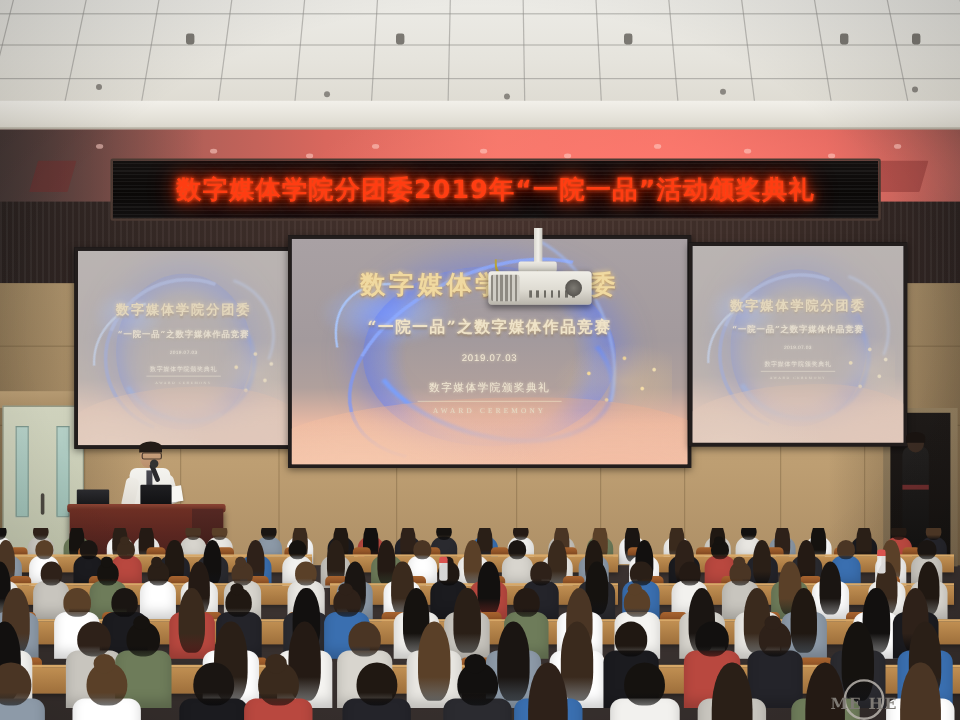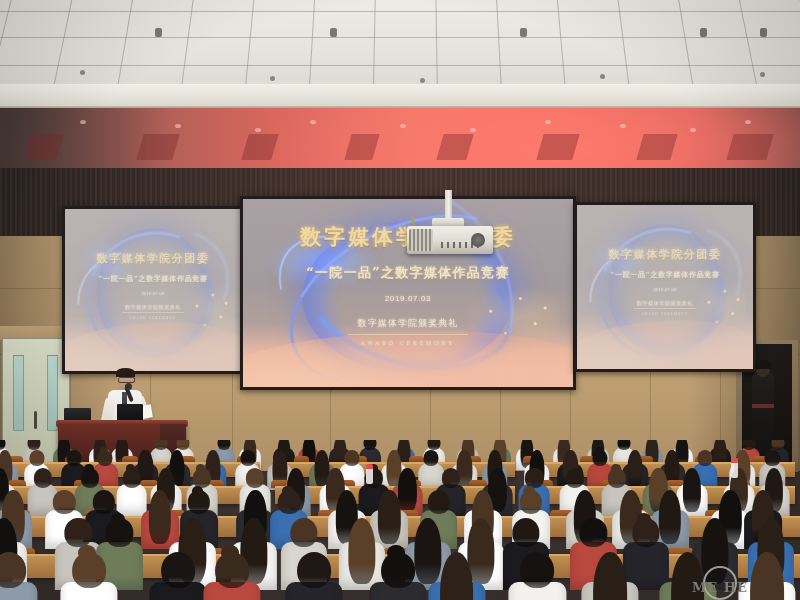--- a/index.html
+++ b/index.html
@@ -374,20 +374,23 @@
       <div class="reddot" style="left: 400px; top: 16px;"></div>
       <div class="reddot" style="left: 470px; top: 20px;"></div>
       <div class="reddot" style="left: 545px; top: 12px;"></div>
       <div class="reddot" style="left: 620px; top: 16px;"></div>
       <div class="reddot" style="left: 690px; top: 20px;"></div>
       <div class="reddot" style="left: 745px; top: 12px;"></div>
     </div>
 
   <div class="upperwall"></div>
 
+  <div class="ledbanner">
+    <span class="ledtext">数字媒体学院分团委2019年“一院一品”活动颁奖典礼</span>
+  </div>
 
   <div class="frontwall" id="frontWall">
       <div class="wall-seam" style="left: 70px; top: 0px; width: 1px; height: 235px;"></div>
       <div class="wall-seam" style="left: 150px; top: 0px; width: 1px; height: 235px;"></div>
       <div class="wall-seam" style="left: 232px; top: 0px; width: 1px; height: 235px;"></div>
       <div class="wall-seam" style="left: 330px; top: 0px; width: 1px; height: 235px;"></div>
       <div class="wall-seam" style="left: 430px; top: 0px; width: 1px; height: 235px;"></div>
       <div class="wall-seam" style="left: 500px; top: 0px; width: 1px; height: 235px;"></div>
       <div class="wall-seam" style="left: 570px; top: 0px; width: 1px; height: 235px;"></div>
       <div class="wall-seam" style="left: 650px; top: 0px; width: 1px; height: 235px;"></div>

